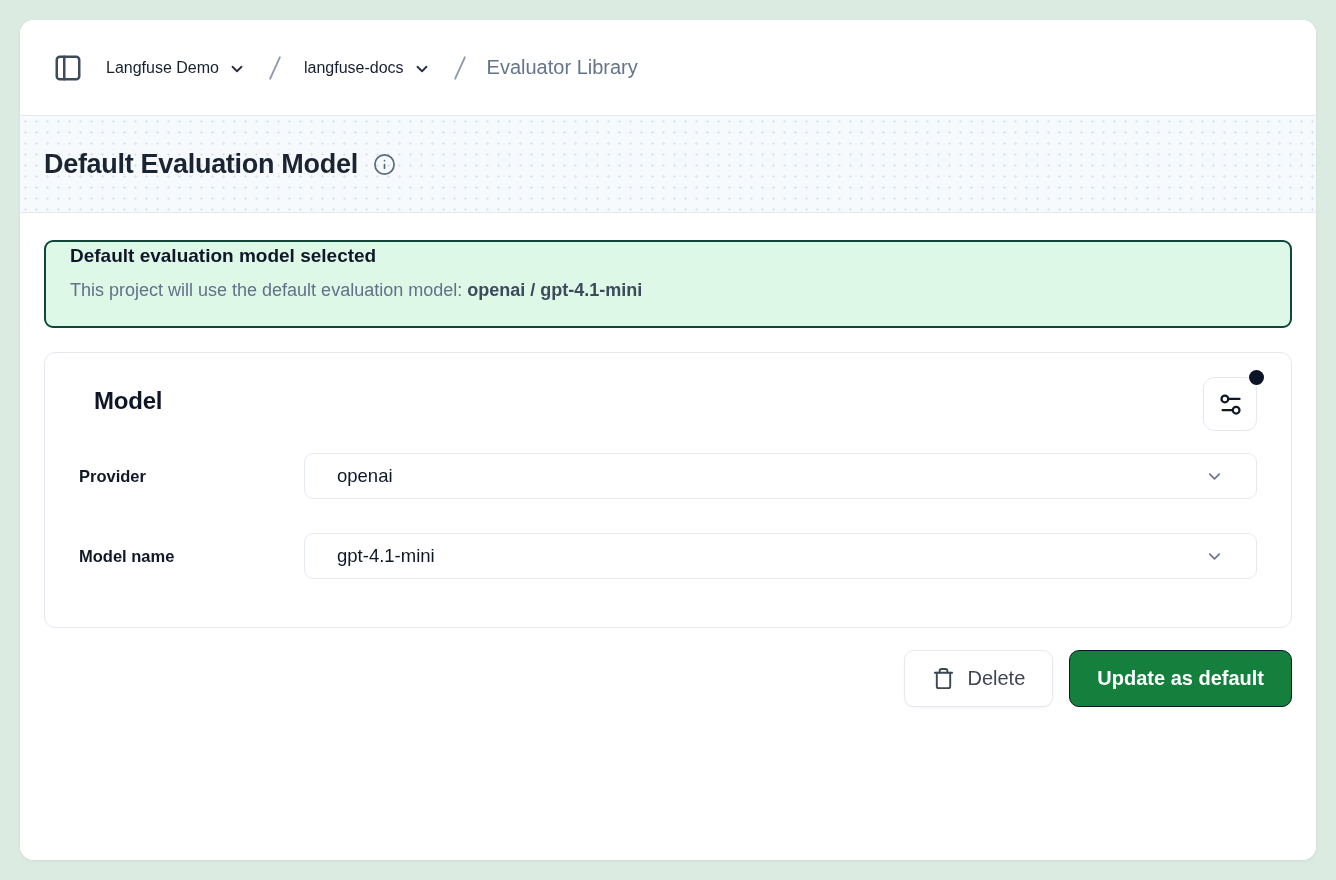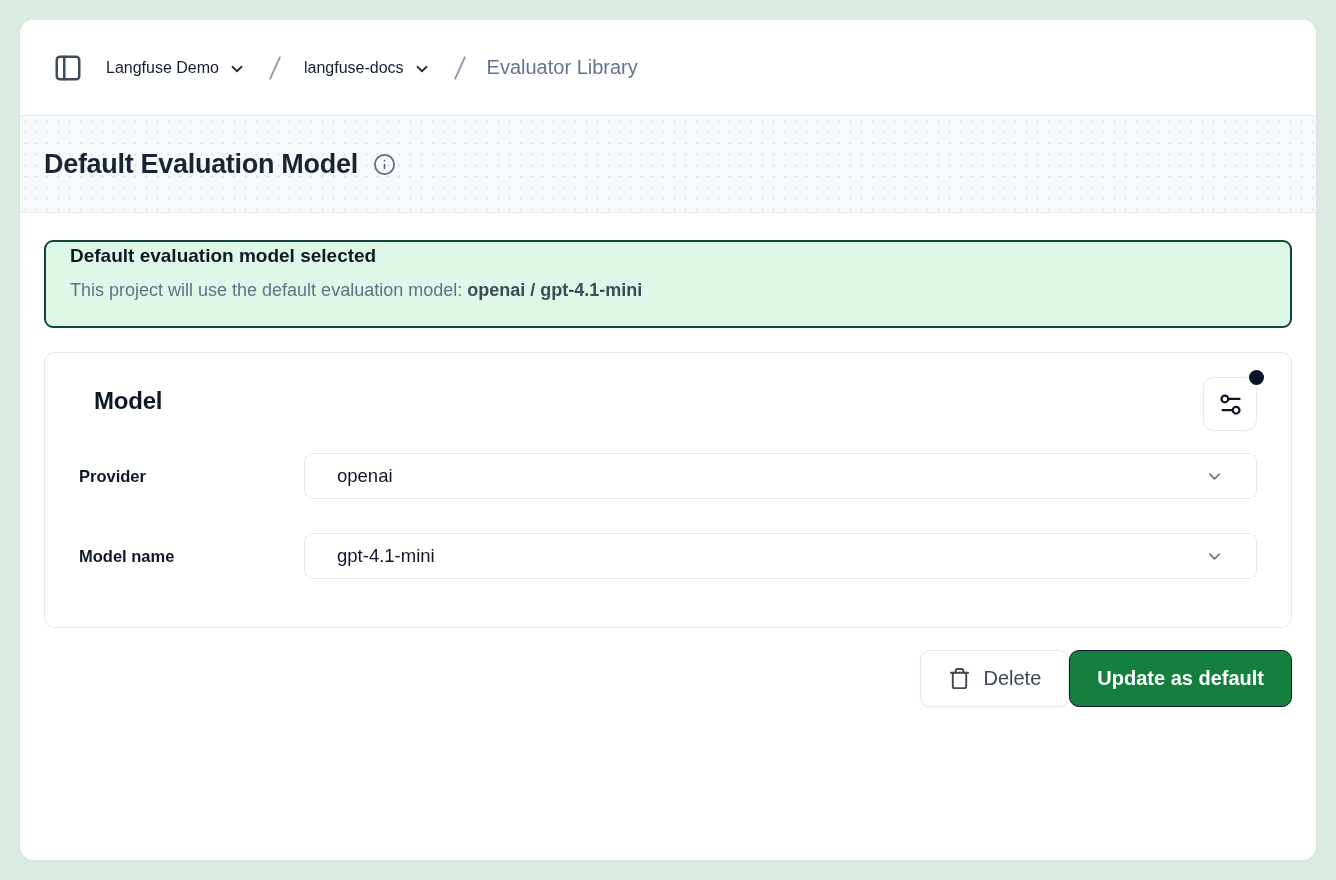--- a/index.html
+++ b/index.html
@@ -186,20 +186,21 @@
   .helper-text {
     margin-top: 36px;
     font-size: 17.5px;
     color: #6b7787;
   }
 
   
   .actions {
     display: flex;
     justify-content: flex-end;
+    gap: 16px;
     margin-top: 22px;
   }
   .btn {
     height: 57px;
     border-radius: 10px;
     display: flex;
     align-items: center;
     justify-content: center;
     cursor: pointer;
     font-family: "Liberation Sans", sans-serif;

